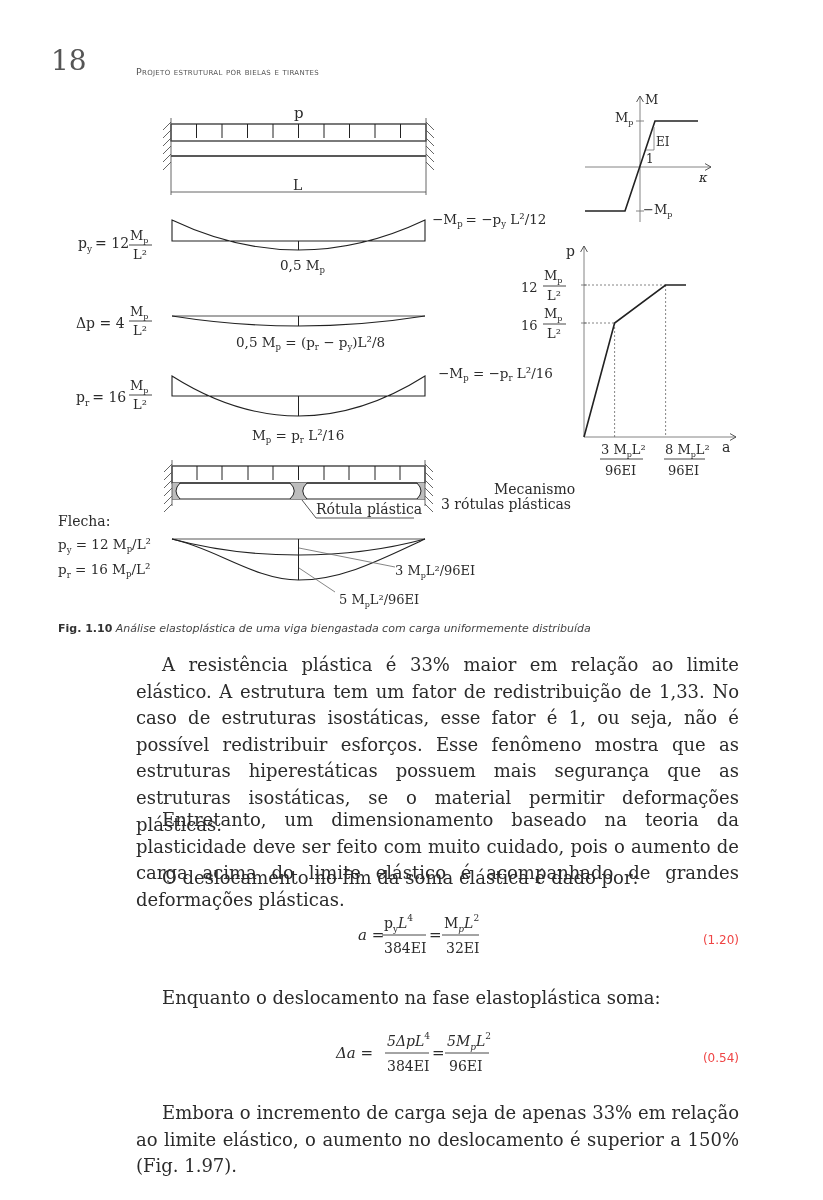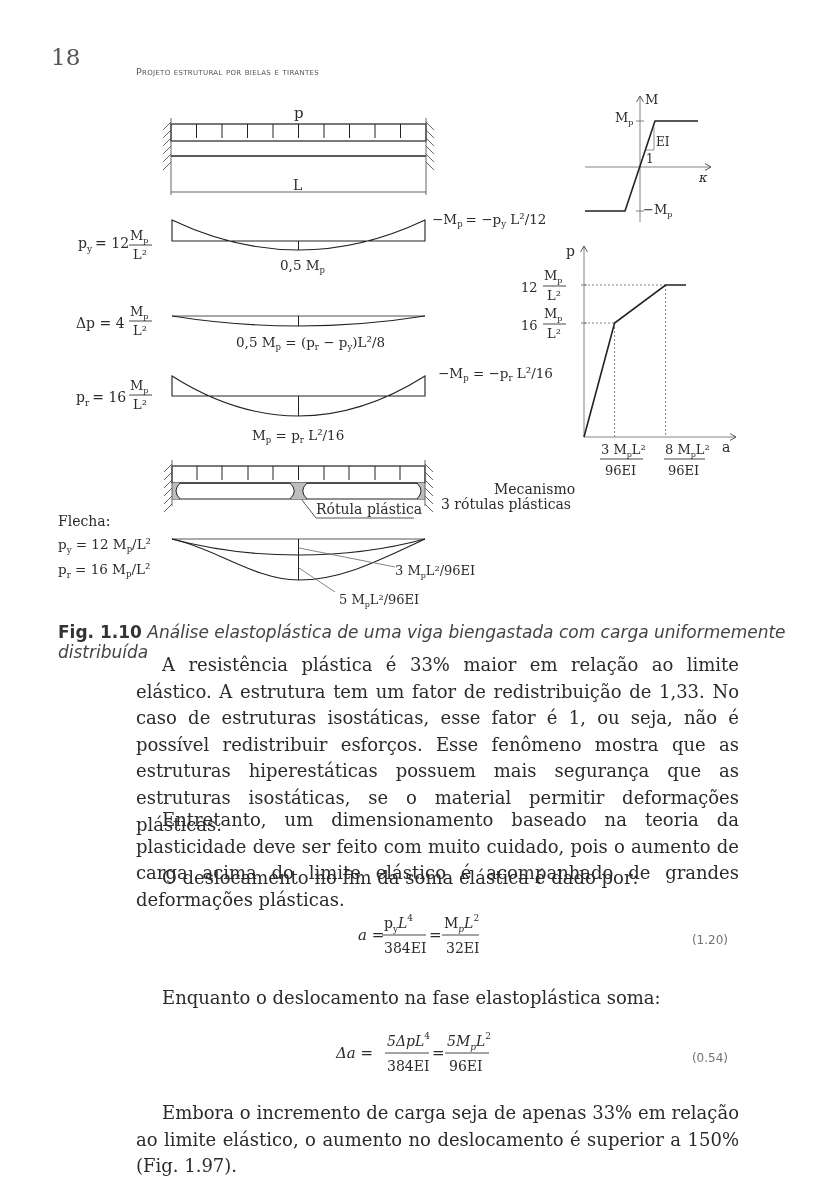--- a/index.html
+++ b/index.html
@@ -1,36 +1,36 @@
 <!DOCTYPE html>
 <html><head>
 <meta charset="utf-8">
 <style>
   html, body { margin: 0; padding: 0; background: #ffffff; }
   body { width: 823px; height: 1200px; position: relative; overflow: hidden;
          font-family: "DejaVu Serif", serif; color: #2b2b2b; }
-  .page-number { position: absolute; left: 51px; top: 44px; font-size: 23px;
+  .page-number { position: absolute; left: 51px; top: 44px; font-size: 28px;
                  font-family: "DejaVu Serif", serif; color: #555; }
   .running-head { position: absolute; left: 136px; top: 66px; font-size: 9.5px;
                   font-family: "DejaVu Sans", sans-serif; color: #555; letter-spacing: 0.3px;
                   font-variant: small-caps; text-transform: lowercase; }
   .running-head::first-letter { text-transform: uppercase; }
   #figure { position: absolute; left: 0; top: 80px; }
   svg text { font-family: "DejaVu Serif", serif; fill: #2b2b2b; }
-  .caption { position: absolute; left: 58px; top: 622px; font-size: 17px;
+  .caption { position: absolute; left: 58px; top: 622px; font-size: 11px;
              font-family: "DejaVu Sans", sans-serif; color: #333; }
   .caption b { font-weight: bold; }
   .caption i { font-style: italic; color: #444; }
   .body-text { position: absolute; left: 136px; width: 603px; font-size: 18px;
                line-height: 26.6px; text-align: justify; color: #2b2b2b; margin: 0;
                font-family: "DejaVu Serif", serif; }
   .indent { text-indent: 26px; }
   .equation { position: absolute; left: 136px; width: 603px; height: 60px; }
-  .eq-num { position: absolute; right: 11px; font-family: "DejaVu Sans", sans-serif;
-            font-size: 12px; color: #737373; }
+  .eq-num { position: absolute; right: 0; font-family: "DejaVu Sans", sans-serif;
+            font-size: 12px; color: #ef4444; }
 </style>
 </head>
 <body>
 
 <div class="page-number">18</div>
 <div class="running-head">Projeto estrutural por bielas e tirantes</div>
 
 <svg id="figure" width="823" height="540" viewBox="0 80 823 540">
   <defs>
     <marker id="arrowOpen" markerWidth="8" markerHeight="8" refX="7" refY="4" orient="auto">

